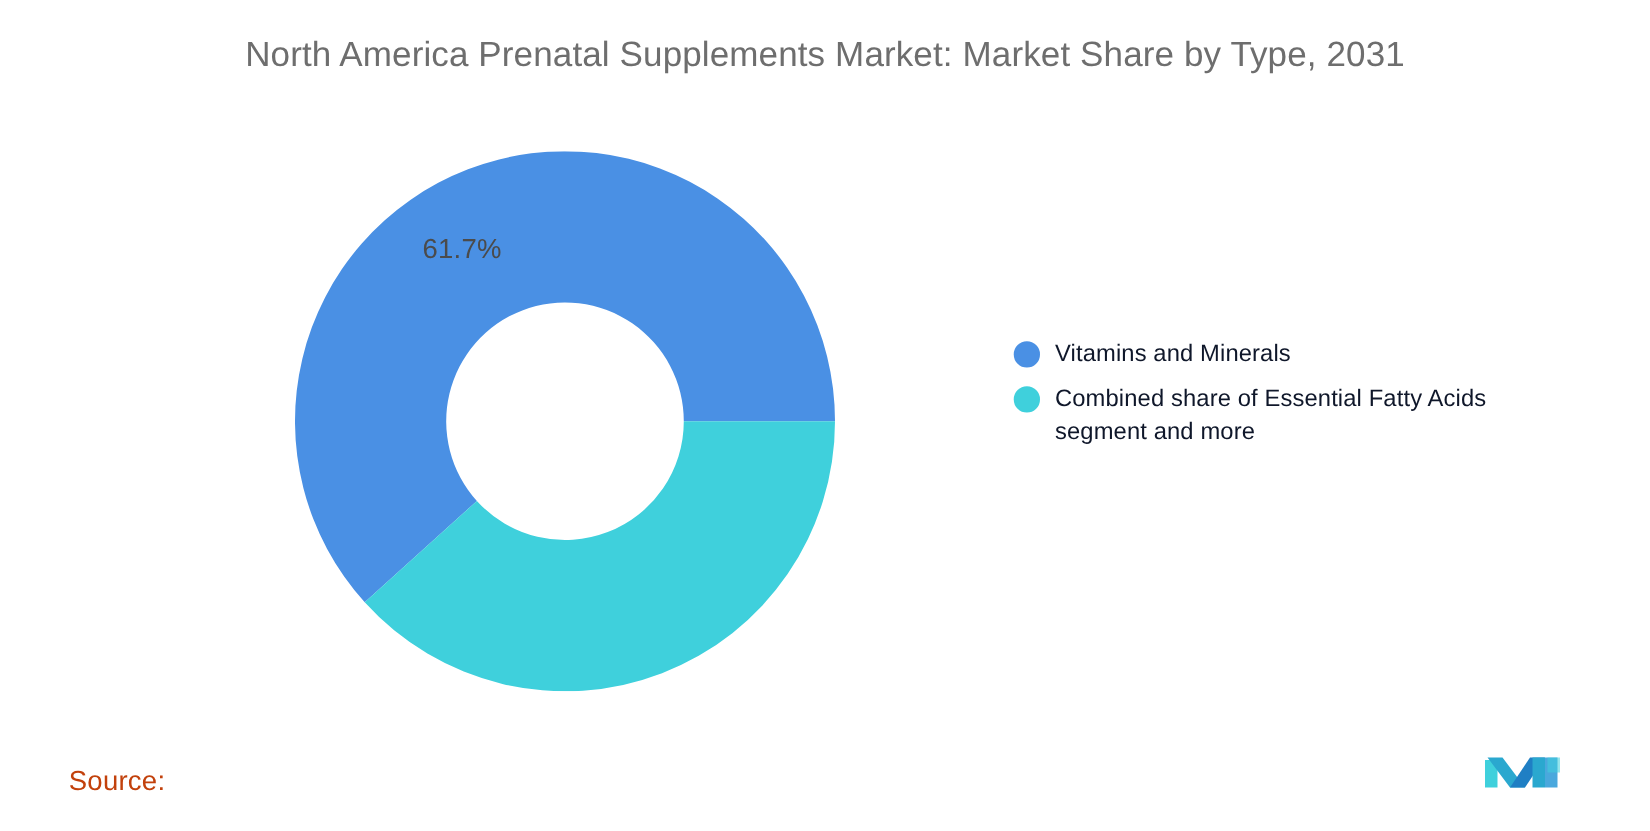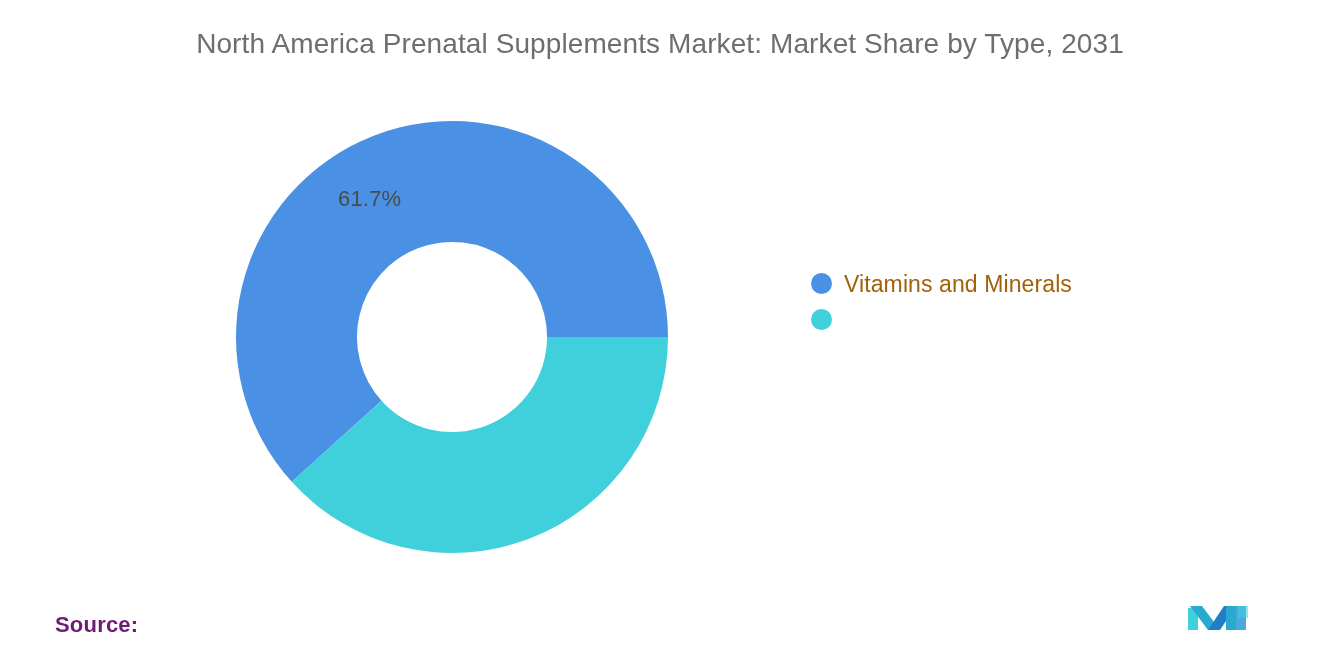--- a/index.html
+++ b/index.html
@@ -65,39 +65,39 @@
   }
   .legend-swatch {
     width: 21px;
     height: 21px;
     border-radius: 50%;
     flex: 0 0 21px;
     margin-top: 2px;
   }
   .legend-label {
     margin-left: 12px;
-    font-size: 23px;
+    font-size: 19px;
     font-weight: 300;
-    color: #a16207;
+    color: #0f172a;
     line-height: 26px;
     letter-spacing: 0.1px;
     max-width: 420px;
   }
 
   #source-block {
     position: absolute;
     left: 55px;
     top: 612px;
     display: flex;
     align-items: baseline;
     font-size: 22px;
   }
   #source-label {
-    font-weight: 700;
-    color: #701a75;
+    font-weight: 400;
+    color: #c2410c;
     letter-spacing: 0.2px;
   }
   #source-value {
     margin-left: 9px;
     font-weight: 300;
     color: #8a8a8a;
     letter-spacing: 0.2px;
   }
 
   #brand-logo {
@@ -124,20 +124,21 @@
 
 <div id="slice-label-0">61.7%</div>
 
 <div id="legend">
   <div class="legend-item">
     <span class="legend-swatch" id="legend-swatch-0" style="background: rgb(74, 144, 228);"></span>
     <span class="legend-label">Vitamins and Minerals</span>
   </div>
   <div class="legend-item">
     <span class="legend-swatch" id="legend-swatch-1" style="background: rgb(63, 208, 220);"></span>
+    <span class="legend-label">Combined share of Essential Fatty Acids segment and more</span>
   </div>
 </div>
 
 <div id="source-block">
   <span id="source-label">Source:</span>
 </div>
 
 <div id="brand-logo">
   <svg viewBox="0 0 70 38" width="70" height="38">
     <polygon points="4,10 14,10 14,32 4,32" fill="#3fd0dc"></polygon>

